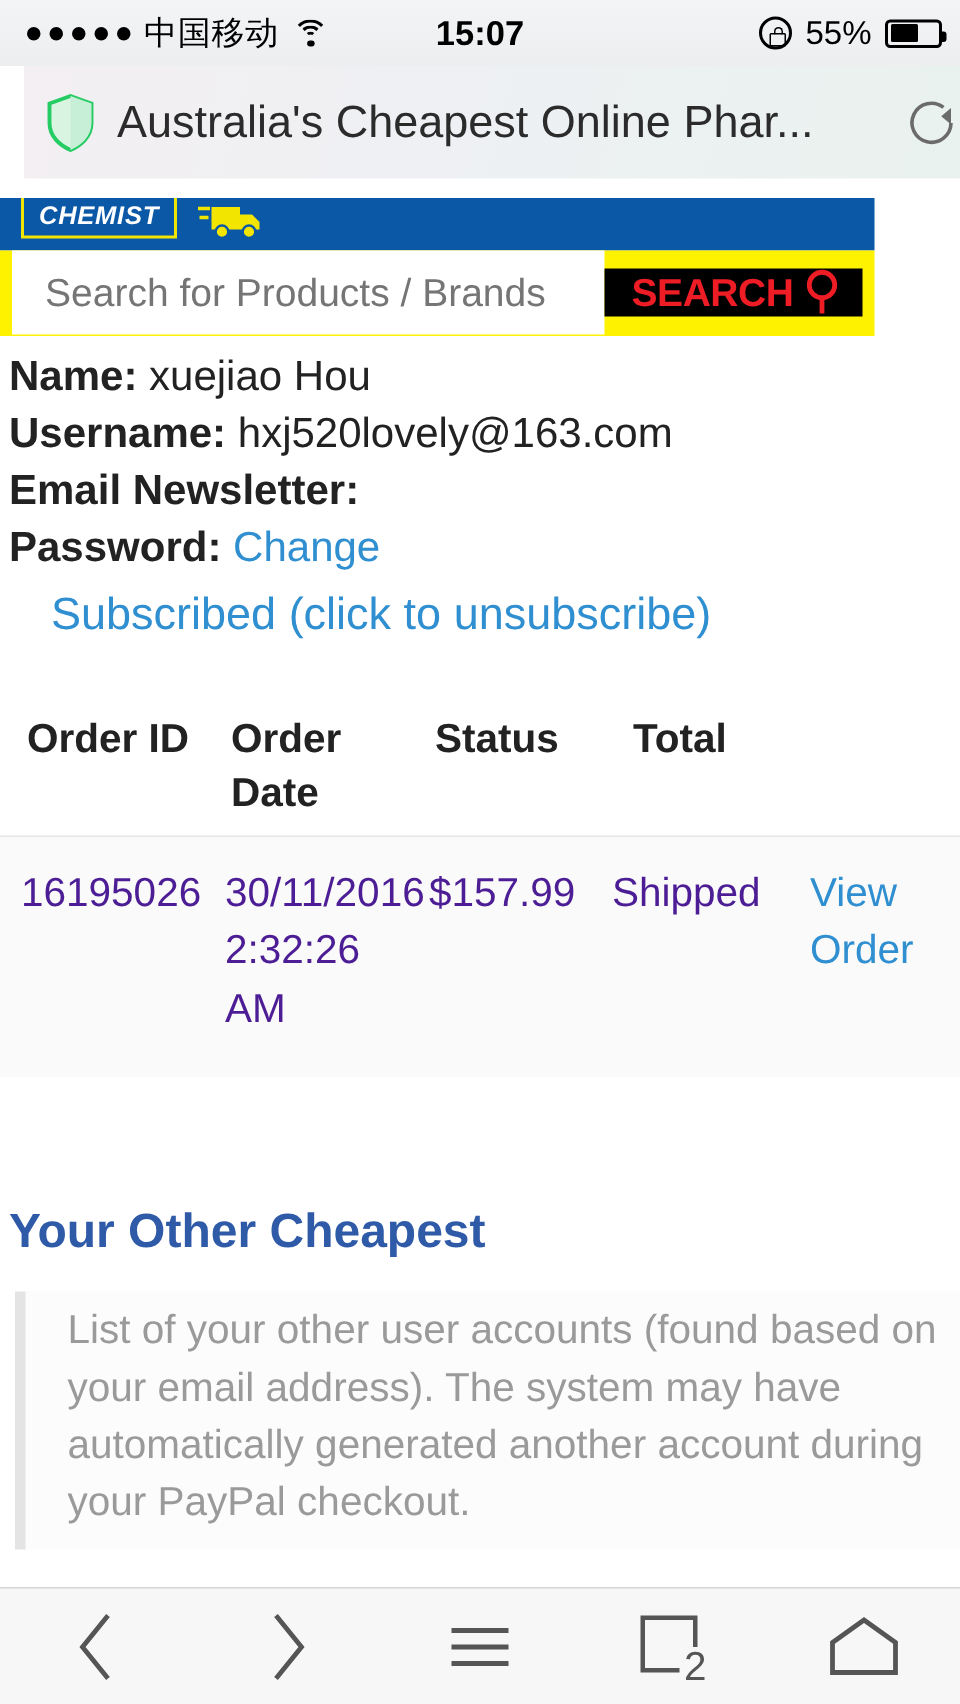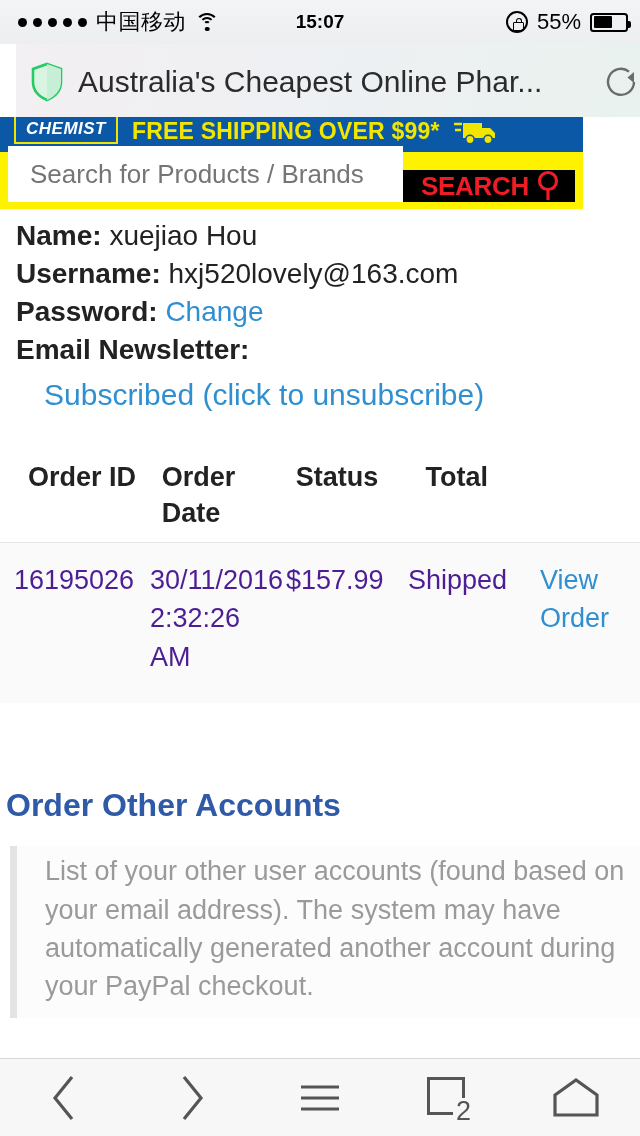--- a/index.html
+++ b/index.html
@@ -22,21 +22,21 @@
   .carrier{ font-size:22px; letter-spacing:.5px; font-family:"DejaVu Sans", sans-serif; }
   .wifi{ position:relative; width:24px; height:18px; }
   .wifi span{ position:absolute; left:50%; transform:translateX(-50%); border:2.4px solid #000;
               border-bottom-color:transparent; border-left-color:transparent; border-right-color:transparent;
               border-radius:50%; }
   .wifi .a1{ width:24px; height:24px; top:0; }
   .wifi .a2{ width:15px; height:15px; top:4px; }
   .wifi .a3{ width:7px;  height:7px;  top:8px; }
   .wifi .dot{ position:absolute; left:50%; bottom:0; transform:translateX(-50%);
               width:4.5px; height:4.5px; border-radius:50%; background:#000; border:0; }
-  .sb-time{ position:absolute; left:0; width:640px; text-align:center; font-size:19px; font-weight:bold; }
+  .sb-time{ position:absolute; left:0; width:640px; text-align:center; font-size:23px; font-weight:bold; }
   .sb-right{ position:absolute; right:12px; display:flex; align-items:center; gap:9px; }
   .rotlock{ position:relative; width:22px; height:22px; border:2px solid #000; border-radius:50%; }
   .rotlock::before{ content:""; position:absolute; left:5.5px; top:8.5px; width:9px; height:7px;
                     border:1.8px solid #000; border-radius:1px; }
   .rotlock::after{ content:""; position:absolute; left:8px; top:5px; width:4px; height:4px;
                    border:1.8px solid #000; border-bottom:0; border-radius:3px 3px 0 0; }
   .batpct{ font-size:22px; }
   .battery{ position:relative; width:38px; height:19px; border:2px solid #000; border-radius:3.5px; }
   .battery .fill{ position:absolute; left:1.5px; top:1.5px; bottom:1.5px; background:#000; border-radius:1px; }
   .battery .nub{ position:absolute; right:-5px; top:6px; width:3px; height:7px; background:#000; border-radius:0 2px 2px 0; }
@@ -48,36 +48,36 @@
     display:flex; align-items:center; padding:0 14px;
   }
   .shield{ width:34px; height:40px; flex:0 0 auto; margin-right:14px; }
   .addr-title{
     flex:1 1 auto; font-size:30px; color:#2b2b2b; white-space:nowrap;
     overflow:hidden; text-overflow:clip;
   }
   .reload{ width:40px; height:40px; flex:0 0 auto; }
 
   
-  .page{ position:absolute; top:117px; left:0; width:640px; height:939px; background:#fff; overflow:hidden; }
+  .page{ position:absolute; top:132px; left:0; width:640px; height:939px; background:#fff; overflow:hidden; }
   .site{ width:583px; }
 
   .ship-bar{
     background:#0b59a6; height:35px; display:flex; align-items:center; padding-left:14px; gap:14px;
     overflow:hidden;
   }
   .logo-box{
     border:2px solid #f2e500; padding:2px 10px 3px; color:#fff; font-weight:bold; font-style:italic;
     font-size:17px; letter-spacing:.5px; margin-top:-10px;
   }
   .ship-text{ color:#f2e500; font-weight:bold; font-size:23px; letter-spacing:.2px; margin-top:-6px; }
   .truck{ width:46px; height:26px; margin-top:-6px; }
 
   .search-band{ background:#fff200; padding:6px 8px 7px 8px; }
-  .search-row{ display:flex; align-items:flex-end; height:44px; }
+  .search-row{ display:flex; align-items:center; height:44px; }
   .search-input{
     flex:1 1 auto; background:#fff; border:0; outline:none; height:56px;
     font-size:26px; color:#8d8d8d; padding-left:22px; font-family:"Liberation Sans", sans-serif;
   }
   .search-btn{
     flex:0 0 auto; background:#000000; display:flex; align-items:center; gap:6px; padding:0 14px 0 18px;
     color:#ee1c25; font-weight:bold; font-size:26px; letter-spacing:-.3px;
   }
   .mag{ width:26px; height:32px; }
 
@@ -85,30 +85,30 @@
     background:#0b59a6; height:88px; display:flex; align-items:center; padding-left:14px;
   }
   .burger{ display:flex; flex-direction:column; gap:9px; width:58px; }
   .burger i{ display:block; height:9px; background:#a9c4e2; border-radius:1px; }
   .nav-menu{ color:#fff; font-weight:bold; font-size:30px; margin-left:16px; letter-spacing:.3px; }
   .nav-div{ width:3px; height:54px; background:#0a4e91; margin:0 18px; }
   .pin{ width:32px; height:42px; margin-right:12px; }
   .nav-store{ color:#fff; font-weight:bold; font-size:27px; letter-spacing:.2px; }
 
   
-  .acct{ padding:8px 0 0 16px; }
+  .acct{ padding:8px 0 0 6px; }
   .acct-line{ font-size:28px; color:#222; line-height:1.36; white-space:nowrap; }
   .acct-line b{ font-weight:bold; }
   .lnk{ color:#2f8fd0; }
   .subscribed{ font-size:30px; color:#2f8fd0; padding-left:28px; margin-top:9px; }
 
   
   .orders{ margin-top:48px; width:640px; }
   .orow{ display:flex; align-items:flex-start; }
-  .ohead{ padding:0 0 10px 14px; }
+  .ohead{ padding:0 0 10px 4px; }
   .ohead .cell{ font-weight:bold; font-size:27px; color:#222; line-height:1.32; }
   .obody{ background:#fafafa; border-top:1px solid #e6e6e6; padding:18px 0 26px 0; }
   .obody .cell{ font-size:27px; color:#4c1d95; line-height:1.44; }
   .c1{ width:150px; padding-left:14px; }
   .c2{ width:136px; }
   .c3{ width:122px; }
   .c4{ width:132px; }
   .c5{ width:96px; color:#2f8fd0; }
   .obody .c5{ color:#2f8fd0; }
 
@@ -179,21 +179,20 @@
       <path d="M32 20 A13 13 0 1 1 27 9.6" fill="none" stroke="#6b6b6b" stroke-width="2.4"></path>
       <path d="M32 10 L32 21 L25.5 15.5 Z" fill="#6b6b6b"></path>
     </svg>
   </div>
 
   <div class="page">
     <div class="site">
 
       <div class="ship-bar">
         <div class="logo-box">CHEMIST</div>
-        <div class="ship-text">FREE SHIPPING OVER $99*</div>
         <svg class="truck" viewBox="0 0 46 26">
           <path d="M0 5 H8 M1 11 H7" stroke="#f2e500" stroke-width="2.4" fill="none"></path>
           <path d="M9 4 H28 V19 H9 Z" fill="#f2e500"></path>
           <path d="M28 9 H36 L41 14 V19 H28 Z" fill="#f2e500"></path>
           <circle cx="16" cy="20.5" r="4.2" fill="#f2e500" stroke="#0b59a6" stroke-width="1.6"></circle>
           <circle cx="34" cy="20.5" r="4.2" fill="#f2e500" stroke="#0b59a6" stroke-width="1.6"></circle>
         </svg>
       </div>
 
       <div class="search-band">
@@ -214,25 +213,25 @@
     <div class="acct">
       <div class="acct-line">
         <b>Name:</b>
         <span>xuejiao Hou</span>
       </div>
       <div class="acct-line">
         <b>Username:</b>
         <span>hxj520lovely@163.com</span>
       </div>
       <div class="acct-line">
+        <b>Email Newsletter:</b>
+      </div>
+      <div class="acct-line">
         <b>Password:</b>
         <span class="lnk">Change</span>
-      </div>
-      <div class="acct-line">
-        <b>Email Newsletter:</b>
       </div>
       <div class="subscribed">Subscribed (click to unsubscribe)</div>
     </div>
 
     <div class="orders">
       <div class="orow ohead">
         <div class="cell c1">Order ID</div>
         <div class="cell c2"><span>Order<br>Date</span></div>
         <div class="cell c4">Status</div>
         <div class="cell c3">Total</div>
@@ -241,21 +240,21 @@
       <div class="orow obody">
         <div class="cell c1">16195026</div>
         <div class="cell c2">30/11/2016<br>2:32:26 AM</div>
         <div class="cell c3">$157.99</div>
         <div class="cell c4">Shipped</div>
         <div class="cell c5">View<br>Order</div>
       </div>
     </div>
 
     <div class="other">
-      <div class="other-h">Order Other Accounts</div>
+      <div class="other-h">Your Other Cheapest</div>
       <div class="other-box">
         <p>List of your other user accounts (found based on your email address). The system may have automatically generated another account during your PayPal checkout.</p>
       </div>
     </div>
   </div>
 
   <div class="toolbar">
     <div class="tb-item">
       <svg width="34" height="50" viewBox="0 0 34 50">
         <path class="tbico" d="M25 4 L8 25 L25 46"></path>

